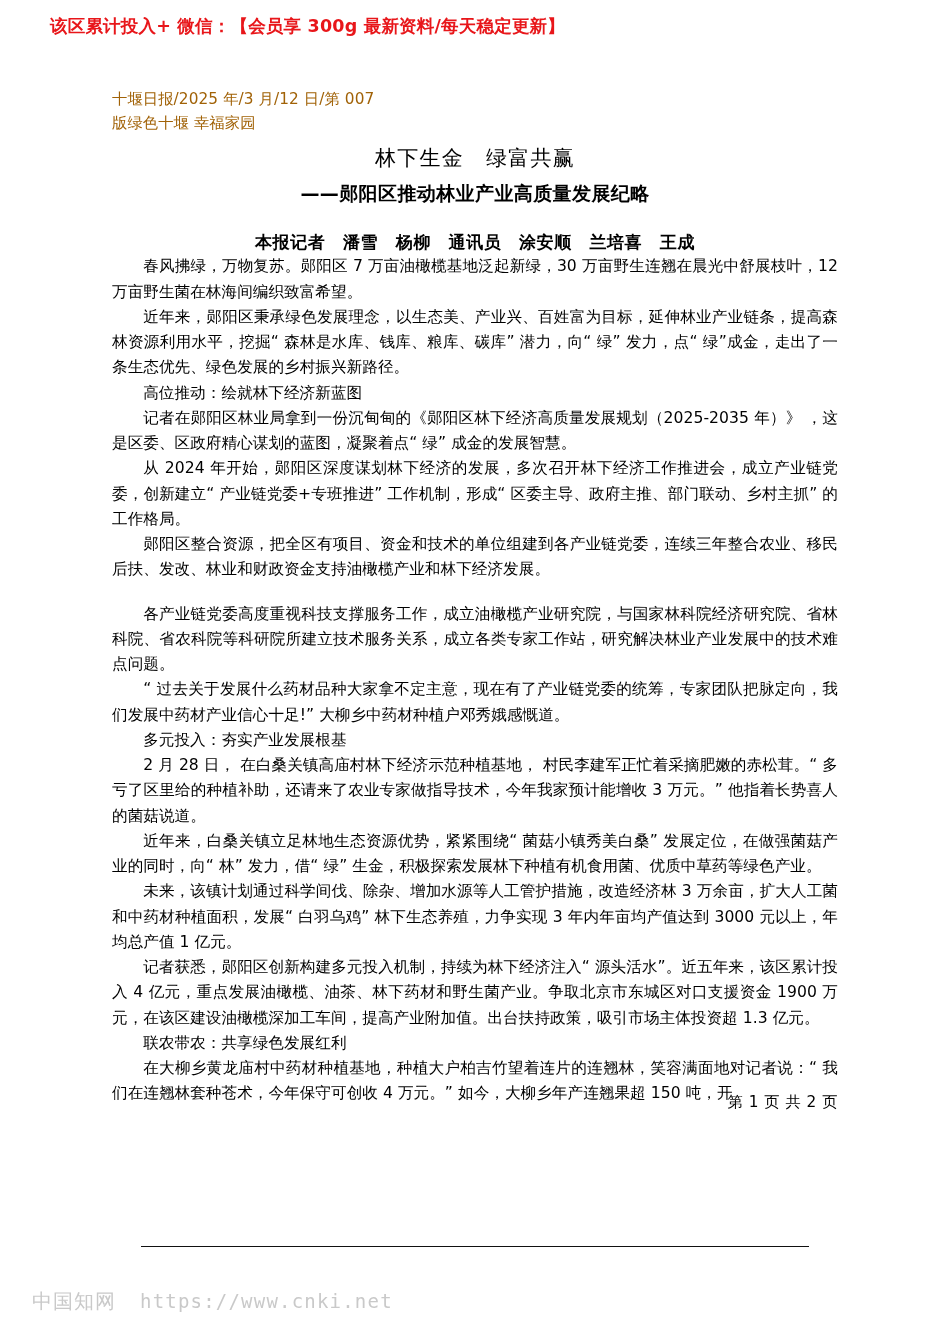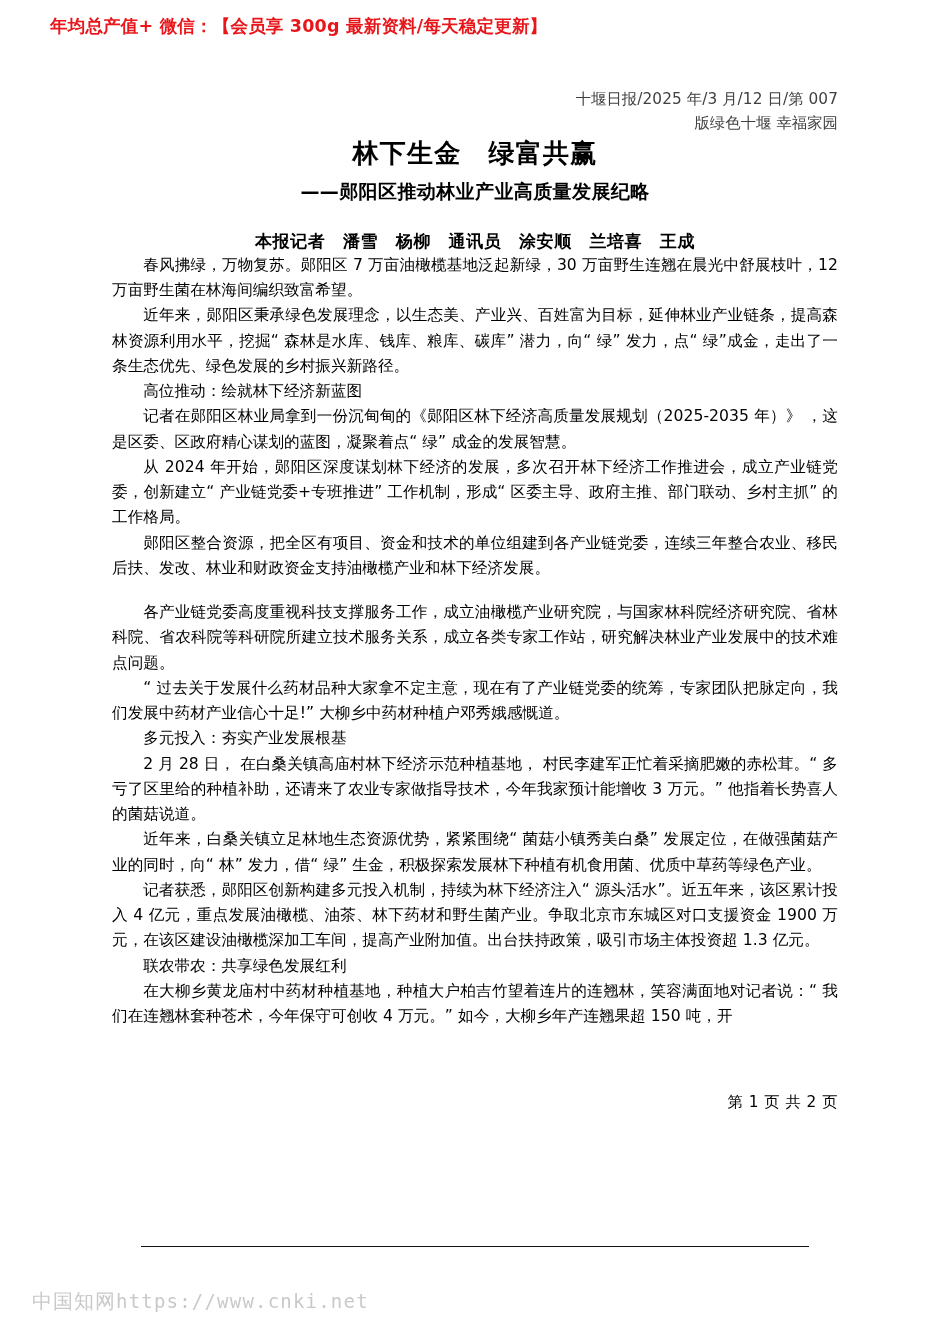--- a/index.html
+++ b/index.html
@@ -40,31 +40,30 @@
   .doc {
     position: absolute;
     left: 112px;
     top: 88px;
     width: 726px;
   }
 
   .masthead {
     font-size: 15.3px;
     line-height: 1.55;
-    color: #404040;
-    margin-bottom: 2px;
+    color: #a16207;
+    margin-bottom: 10px;
     letter-spacing: 0.1px;
-    text-align: right;
   }
   .masthead div { white-space: nowrap; }
 
   .title-main {
     text-align: center;
-    font-size: 26px;
-    font-weight: bold;
+    font-size: 21px;
+    font-weight: normal;
     letter-spacing: 1.2px;
     line-height: 1.3;
   }
   .title-sub {
     text-align: center;
     font-size: 19px;
     font-weight: bold;
     letter-spacing: 0.4px;
     margin-top: 8px;
     line-height: 1.3;
@@ -107,41 +106,42 @@
     border-top: 1.6px solid #111111;
   }
 
   
   .watermark {
     position: absolute;
     left: 32px;
     top: 1288px;
     display: flex;
     align-items: baseline;
+    gap: 24px;
     color: #c9c9c9;
   }
   .watermark .wm-cn {
     font-size: 20px;
     letter-spacing: 1px;
     font-family: "DejaVu Sans", "Liberation Sans", sans-serif;
   }
   .watermark .wm-url {
     font-size: 19px;
     letter-spacing: 1.2px;
     font-family: "DejaVu Sans Mono", "Liberation Mono", monospace;
     text-align: center;
   }
 </style>
 </head>
 <body>
 
 <div id="page">
 
   <div class="promo-banner">
-    <span class="seg" style="color: rgb(232, 22, 26);">年均总产值+ 微信：【会员享 300g 最新资料/每天稳定更新】</span>
+    <span class="seg" style="color: rgb(232, 22, 26);">该区累计投入+ 微信：【会员享 300g 最新资料/每天稳定更新】</span>
   </div>
 
   <div class="doc">
 
     <div class="masthead">
       <div>十堰日报/2025 年/3 月/12 日/第 007</div>
       <div>版绿色十堰 幸福家园</div>
     </div>
 
     <div class="title-main">林下生金　绿富共赢</div>
@@ -153,20 +153,21 @@
         <p class="para">近年来，郧阳区秉承绿色发展理念，以生态美、产业兴、百姓富为目标，延伸林业产业链条，提高森林资源利用水平，挖掘“ 森林是水库、钱库、粮库、碳库” 潜力，向“ 绿” 发力，点“ 绿”成金，走出了一条生态优先、绿色发展的乡村振兴新路径。</p>
         <p class="para">高位推动：绘就林下经济新蓝图</p>
         <p class="para">记者在郧阳区林业局拿到一份沉甸甸的《郧阳区林下经济高质量发展规划（2025-2035 年）》 ，这是区委、区政府精心谋划的蓝图，凝聚着点“ 绿” 成金的发展智慧。</p>
         <p class="para">从 2024 年开始，郧阳区深度谋划林下经济的发展，多次召开林下经济工作推进会，成立产业链党委，创新建立“ 产业链党委+专班推进” 工作机制，形成“ 区委主导、政府主推、部门联动、乡村主抓” 的工作格局。</p>
         <p class="para spacer-after">郧阳区整合资源，把全区有项目、资金和技术的单位组建到各产业链党委，连续三年整合农业、移民后扶、发改、林业和财政资金支持油橄榄产业和林下经济发展。</p>
         <p class="para">各产业链党委高度重视科技支撑服务工作，成立油橄榄产业研究院，与国家林科院经济研究院、省林科院、省农科院等科研院所建立技术服务关系，成立各类专家工作站，研究解决林业产业发展中的技术难点问题。</p>
         <p class="para">“ 过去关于发展什么药材品种大家拿不定主意，现在有了产业链党委的统筹，专家团队把脉定向，我们发展中药材产业信心十足!” 大柳乡中药材种植户邓秀娥感慨道。</p>
         <p class="para">多元投入：夯实产业发展根基</p>
         <p class="para">2 月 28 日， 在白桑关镇高庙村林下经济示范种植基地， 村民李建军正忙着采摘肥嫩的赤松茸。“ 多亏了区里给的种植补助，还请来了农业专家做指导技术，今年我家预计能增收 3 万元。” 他指着长势喜人的菌菇说道。</p>
         <p class="para">近年来，白桑关镇立足林地生态资源优势，紧紧围绕“ 菌菇小镇秀美白桑” 发展定位，在做强菌菇产业的同时，向“ 林” 发力，借“ 绿” 生金，积极探索发展林下种植有机食用菌、优质中草药等绿色产业。</p>
+        <p class="para">未来，该镇计划通过科学间伐、除杂、增加水源等人工管护措施，改造经济林 3 万余亩，扩大人工菌和中药材种植面积，发展“ 白羽乌鸡” 林下生态养殖，力争实现 3 年内年亩均产值达到 3000 元以上，年均总产值 1 亿元。</p>
         <p class="para">记者获悉，郧阳区创新构建多元投入机制，持续为林下经济注入“ 源头活水”。近五年来，该区累计投入 4 亿元，重点发展油橄榄、油茶、林下药材和野生菌产业。争取北京市东城区对口支援资金 1900 万元，在该区建设油橄榄深加工车间，提高产业附加值。出台扶持政策，吸引市场主体投资超 1.3 亿元。</p>
         <p class="para">联农带农：共享绿色发展红利</p>
         <p class="para">在大柳乡黄龙庙村中药材种植基地，种植大户柏吉竹望着连片的连翘林，笑容满面地对记者说：“ 我们在连翘林套种苍术，今年保守可创收 4 万元。” 如今，大柳乡年产连翘果超 150 吨，开</p>
       </div>
 
   </div>
 
   <div class="page-footer">
     <span>第 1 页 共 2 页</span>
   </div>

